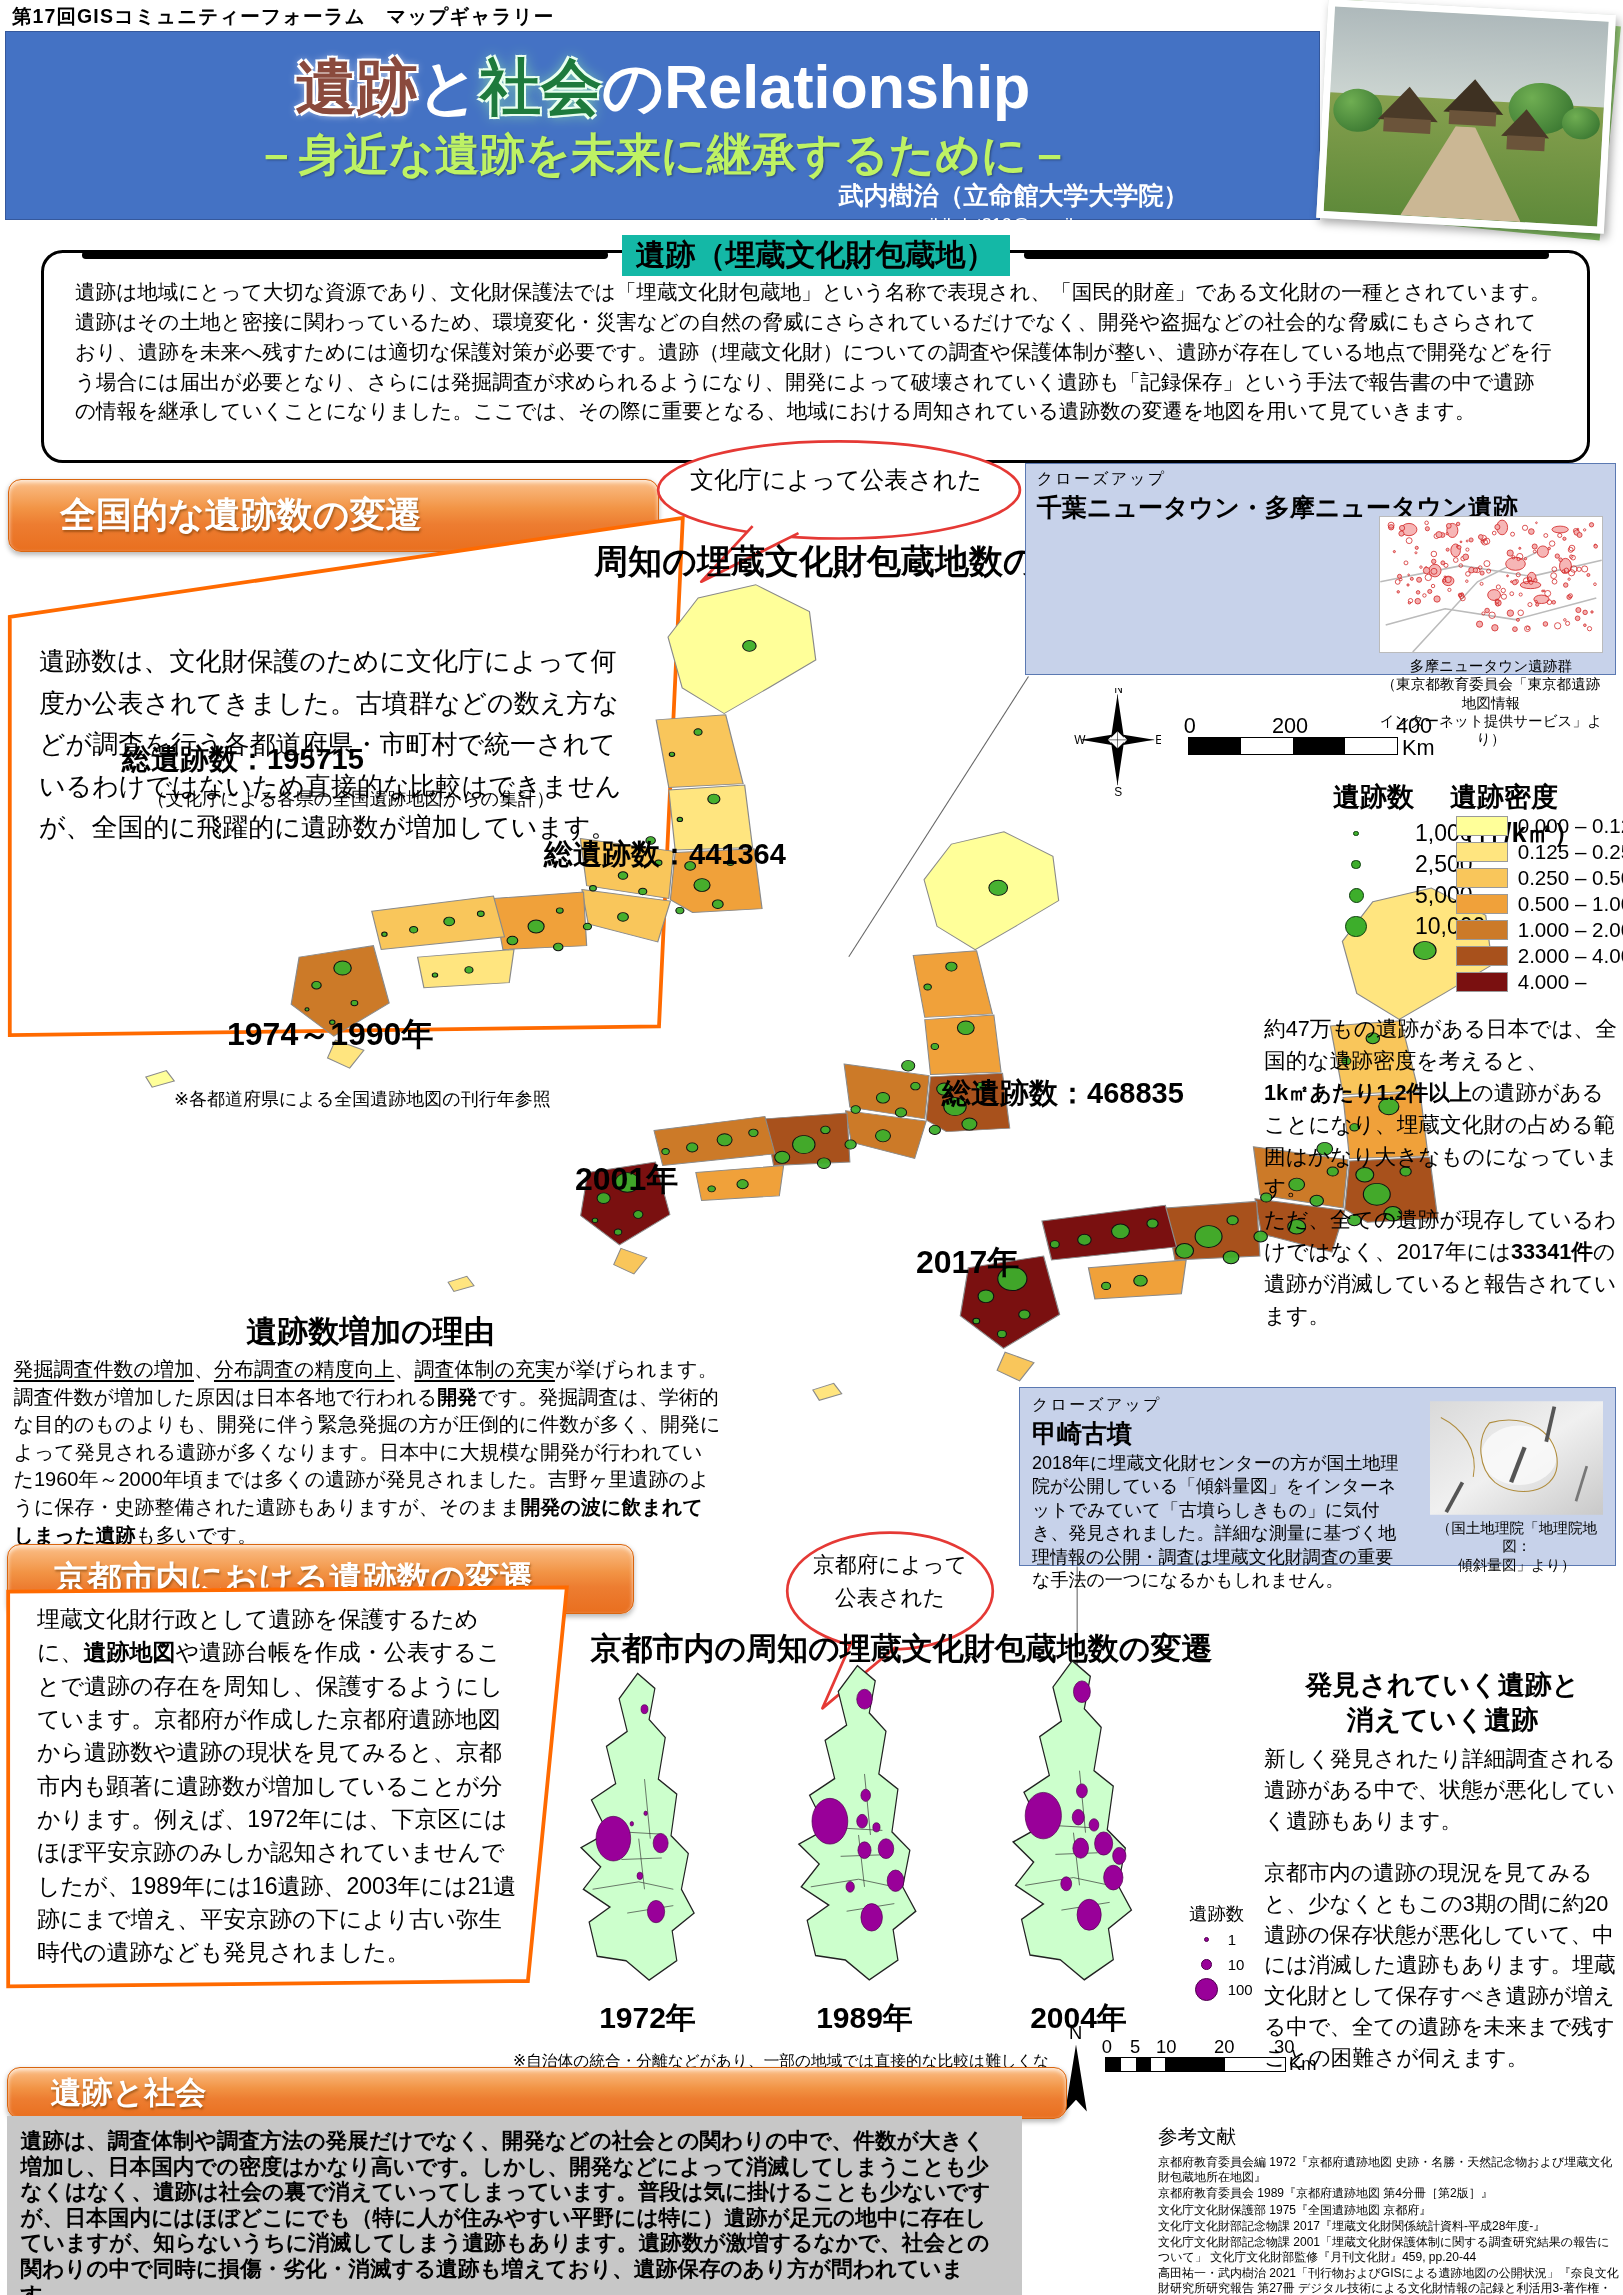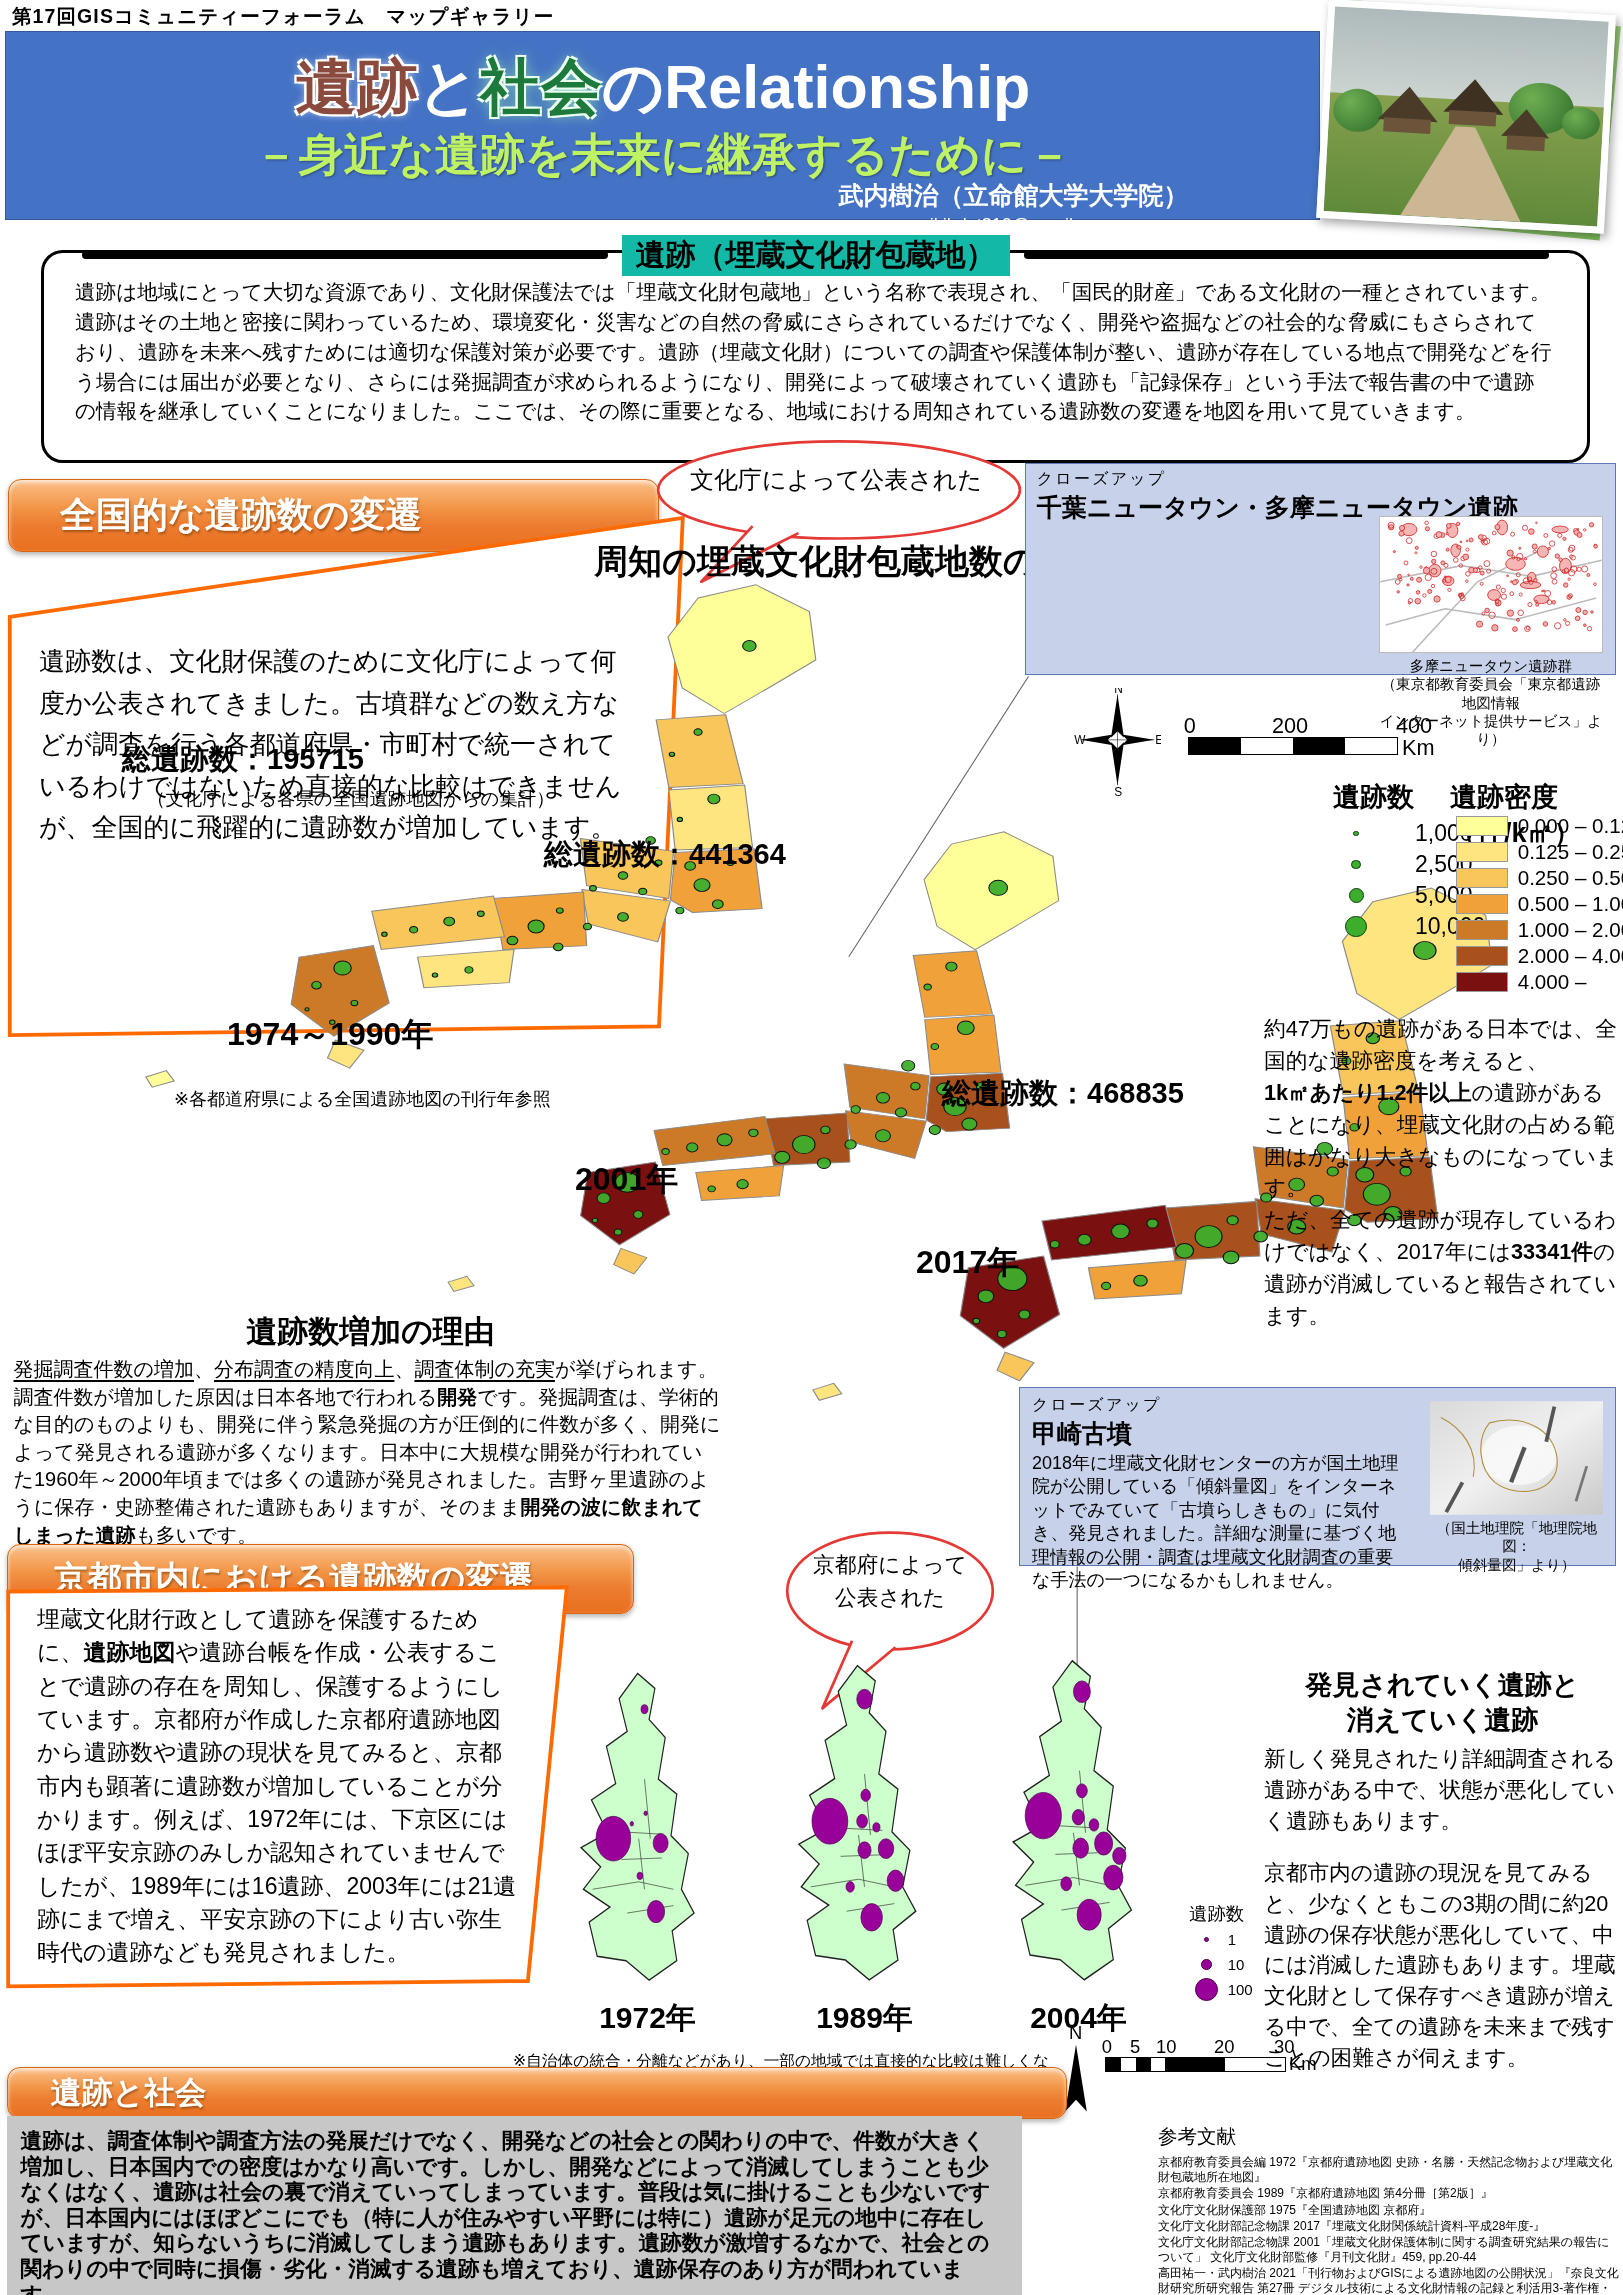--- a/index.html
+++ b/index.html
@@ -651,20 +651,21 @@
   </svg>
   <div class="abs kyoto-body"><span>埋蔵文化財行政として遺跡を保護するために、</span><span class="rb">遺跡地図</span><span>や遺跡台帳を作成・公表することで遺跡の存在を周知し、保護するようにしています。京都府が作成した京都府遺跡地図から遺跡数や遺跡の現状を見てみると、京都市内も顕著に遺跡数が増加していることが分かります。例えば、1972年には、下京区にはほぼ平安京跡のみしか認知されていませんでしたが、1989年には16遺跡、2003年には21遺跡にまで増え、平安京跡の下により古い弥生時代の遺跡なども発見されました。</span></div>
 
   <svg class="abs bubble-svg" style="left:771px;top:1527px;" width="238" height="195" viewBox="0 0 440 360">
     <ellipse cx="220" cy="118" rx="190" ry="108" fill="#ffffff" stroke="#E53935" stroke-width="5"></ellipse>
     <path d="M150,210 L95,335 L230,222" fill="#ffffff" stroke="#E53935" stroke-width="5" stroke-linejoin="round"></path>
   </svg>
   <div class="abs bubble2-text pre">京都府によって
 公表された</div>
 
+  <div class="abs kyoto-heading">京都市内の周知の埋蔵文化財包蔵地数の変遷</div>
 
   <svg id="kmap1" class="abs" style="left:558px;top:1666px;" width="173" height="320" viewBox="0 0 300 430" preserveAspectRatio="none">
       <polygon points="138,10 168,30 158,72 186,96 174,152 206,172 196,228 226,252 214,300 236,332 198,356 206,396 158,422 118,396 68,390 54,344 90,324 44,300 74,270 40,244 86,224 58,180 100,158 84,108 120,88 106,44" fill="#CCFFCC" stroke="#222" stroke-width="2"></polygon>
       <path d="M60,300 L140,290 L200,300" fill="none" stroke="#333" stroke-width="1"></path>
       <path d="M90,222 L180,226" fill="none" stroke="#333" stroke-width="1"></path>
       <path d="M150,152 L160,232" fill="none" stroke="#333" stroke-width="1"></path>
       <path d="M120,332 L200,322" fill="none" stroke="#333" stroke-width="1"></path>
       <path d="M140,232 L150,300" fill="none" stroke="#333" stroke-width="1"></path>
       <path d="M110,260 L180,258" fill="none" stroke="#333" stroke-width="1"></path>
       <circle cx="150" cy="58" r="6" fill="#990099" stroke="#4d004d" stroke-width="1"></circle>

